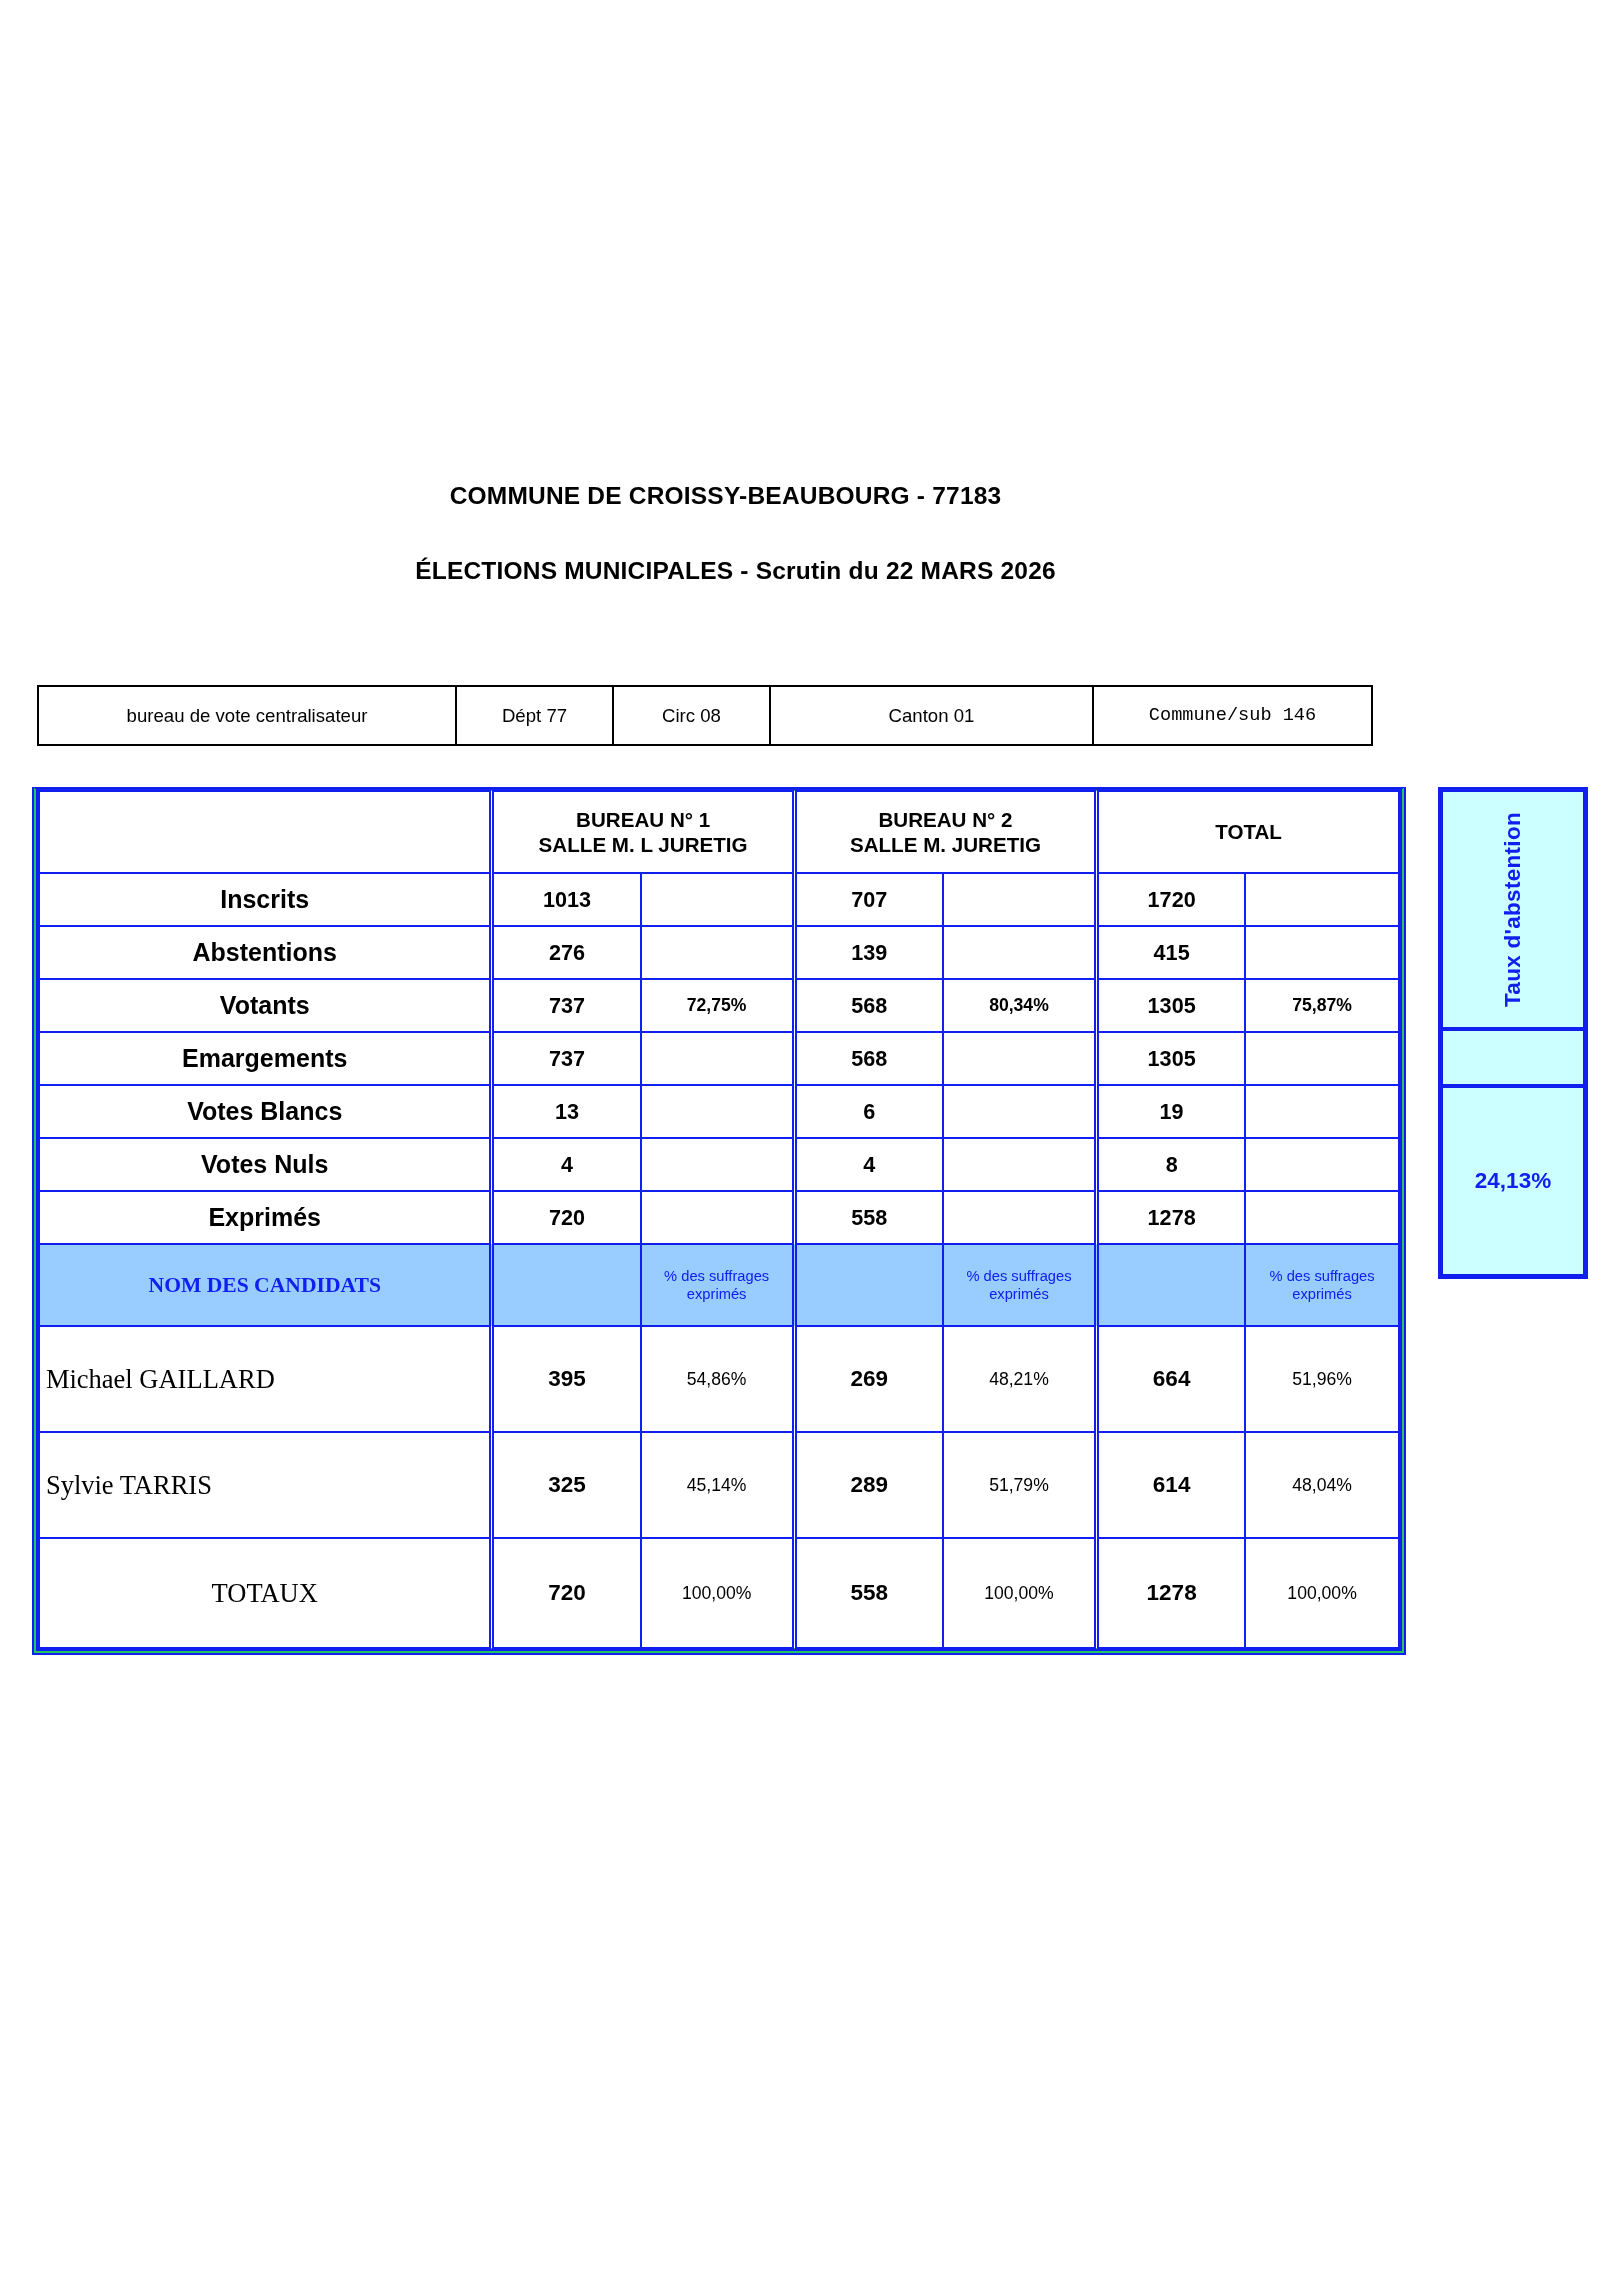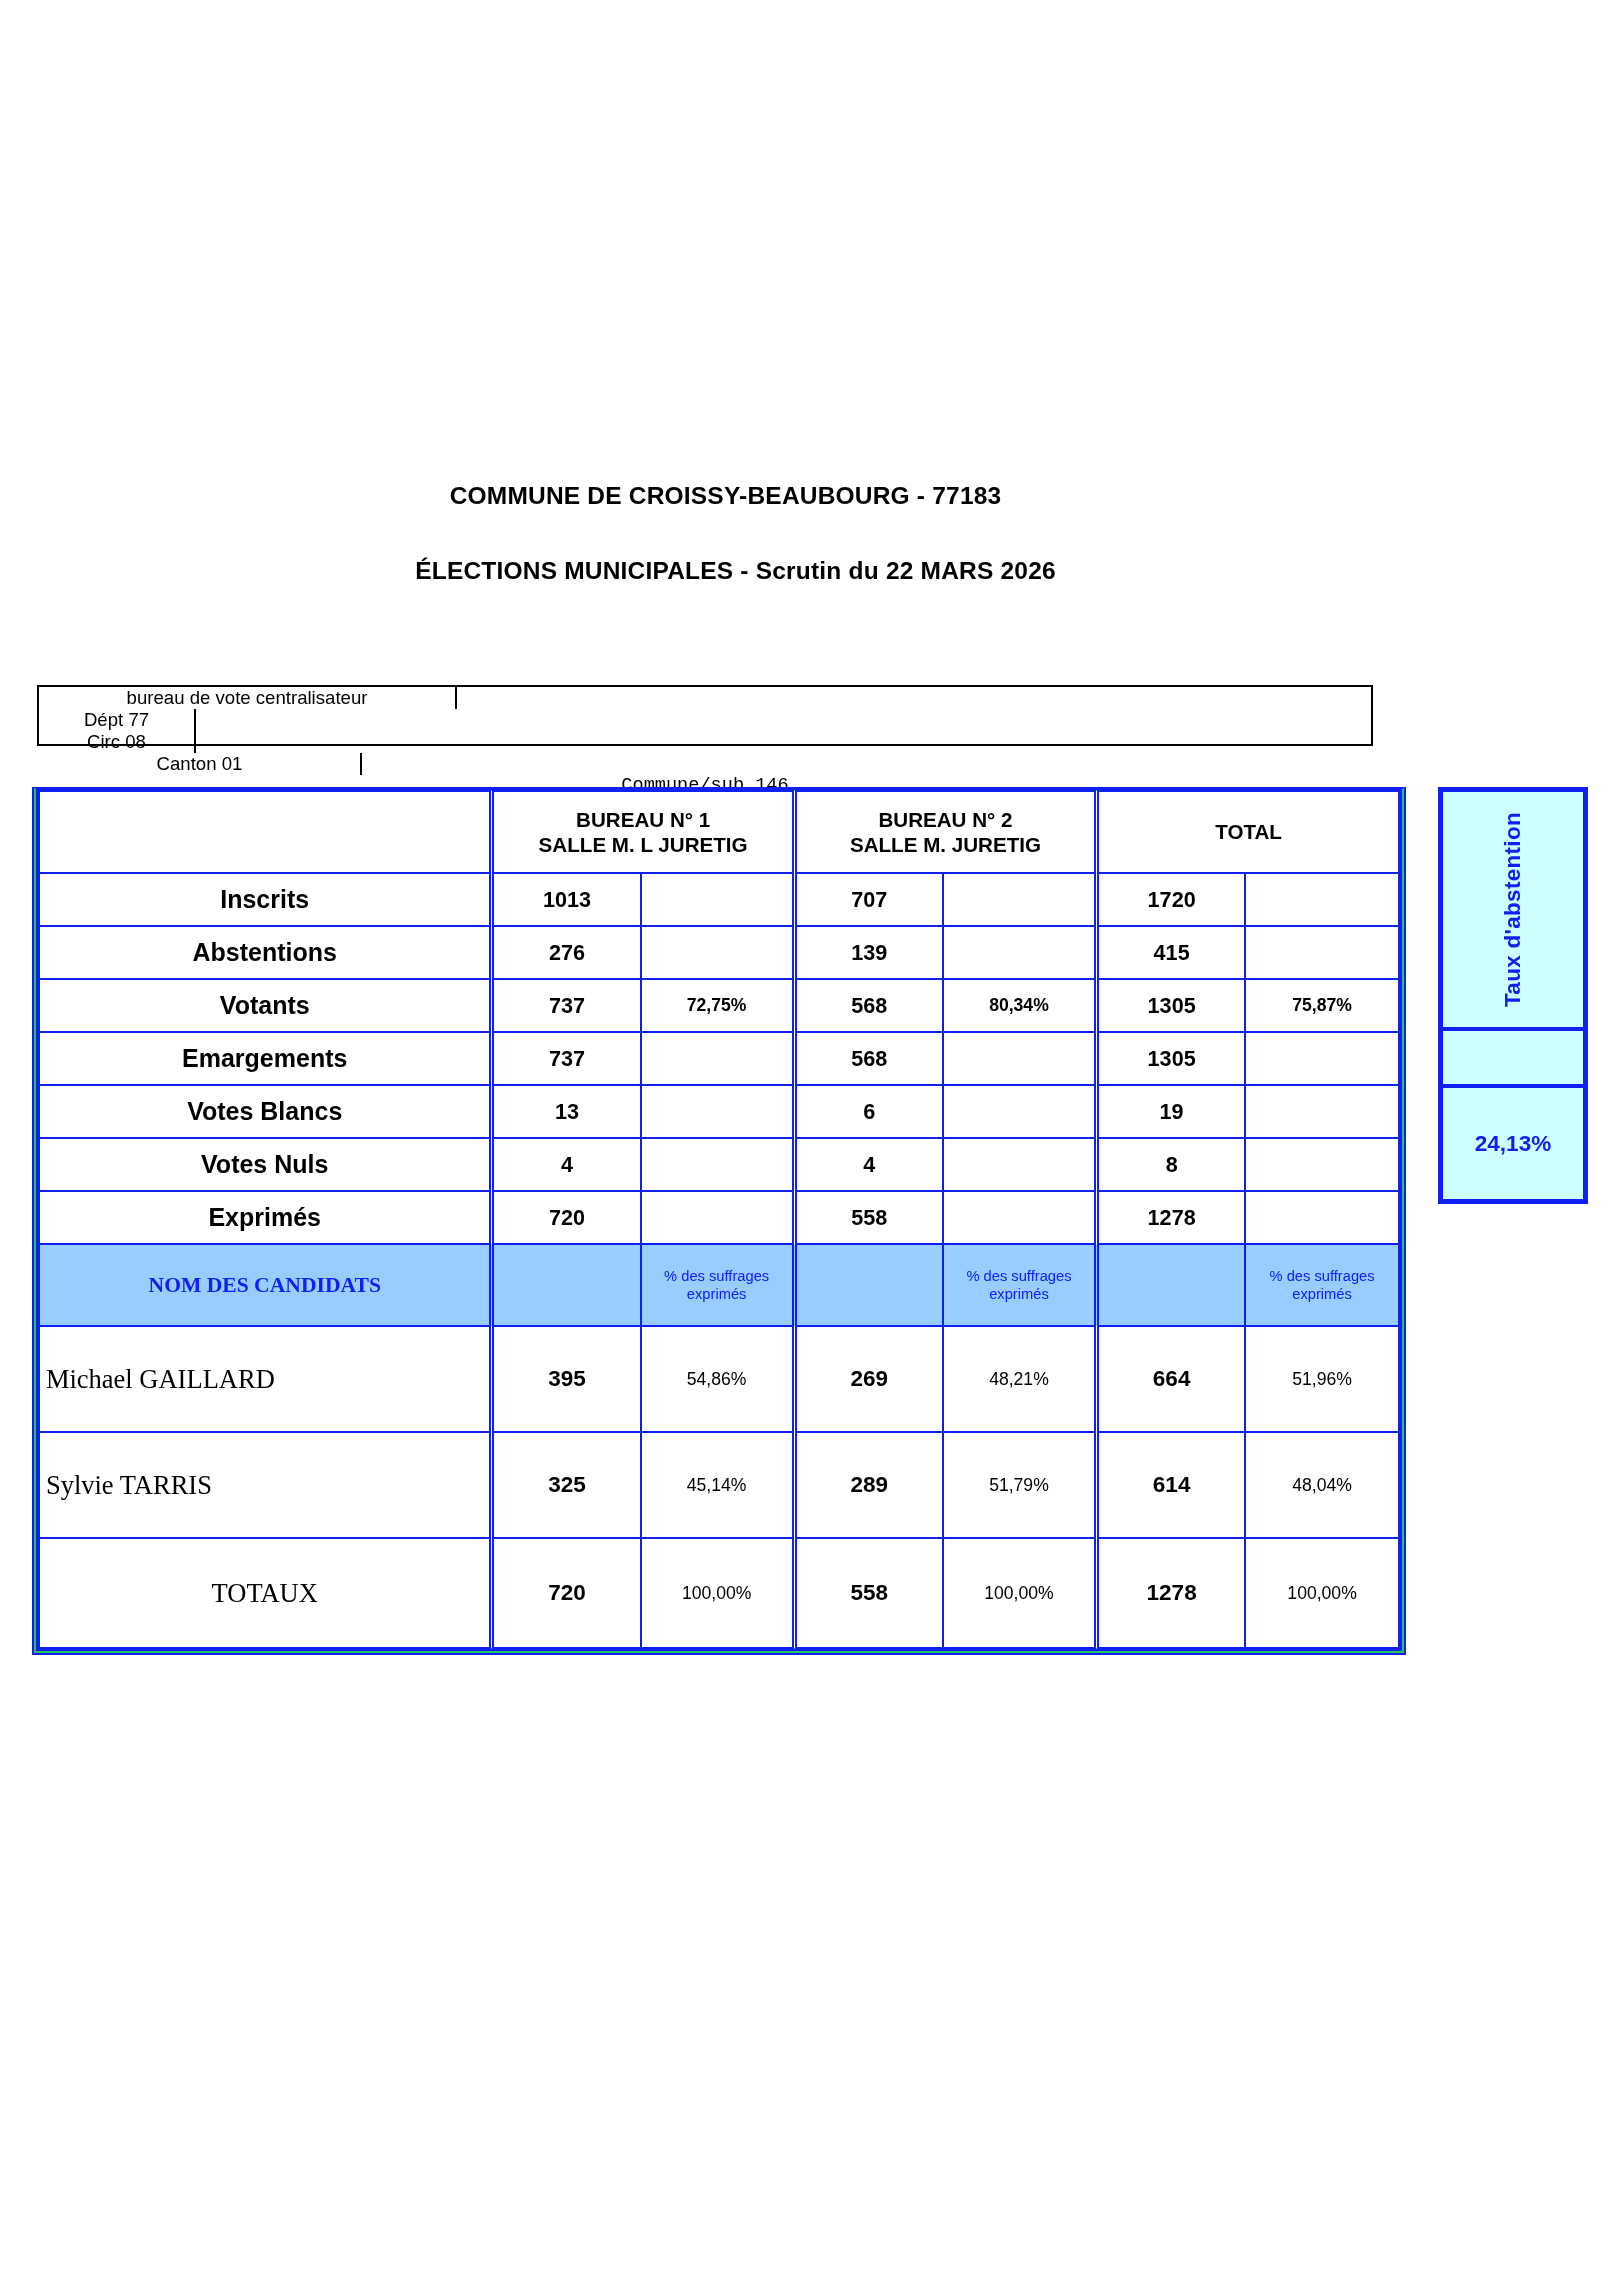--- a/index.html
+++ b/index.html
@@ -38,21 +38,20 @@
   .info-strip {
     position: absolute;
     left: 37px;
     top: 685px;
     width: 1336px;
     height: 61px;
     display: flex;
     border: 2.9px solid #000000;
     box-sizing: border-box;
     background: #ffffff;
-    flex-direction: column;
   }
   .info-cell {
     display: flex;
     align-items: center;
     justify-content: center;
     font-size: 18.6px;
     color: #000000;
     border-right: 2.9px solid #000000;
     box-sizing: border-box;
     height: 100%;
@@ -196,21 +195,21 @@
     background: #ccffff;
     border-bottom: 4.9px solid #1020f0;
     display: flex;
     align-items: center;
     justify-content: center;
     overflow: hidden;
   }
   .abst-cell:last-child { border-bottom: none; }
   .abst-title-cell { height: 239px; }
   .abst-empty-cell { height: 57px; }
-  .abst-value-cell { height: 111px; }
+  .abst-value-cell { height: 186px; }
   .abst-title {
     writing-mode: vertical-rl;
     transform: rotate(180deg);
     font-size: 22.5px;
     font-weight: bold;
     color: #1020f0;
     white-space: nowrap;
     letter-spacing: 0.3px;
   }
   .abst-value {

